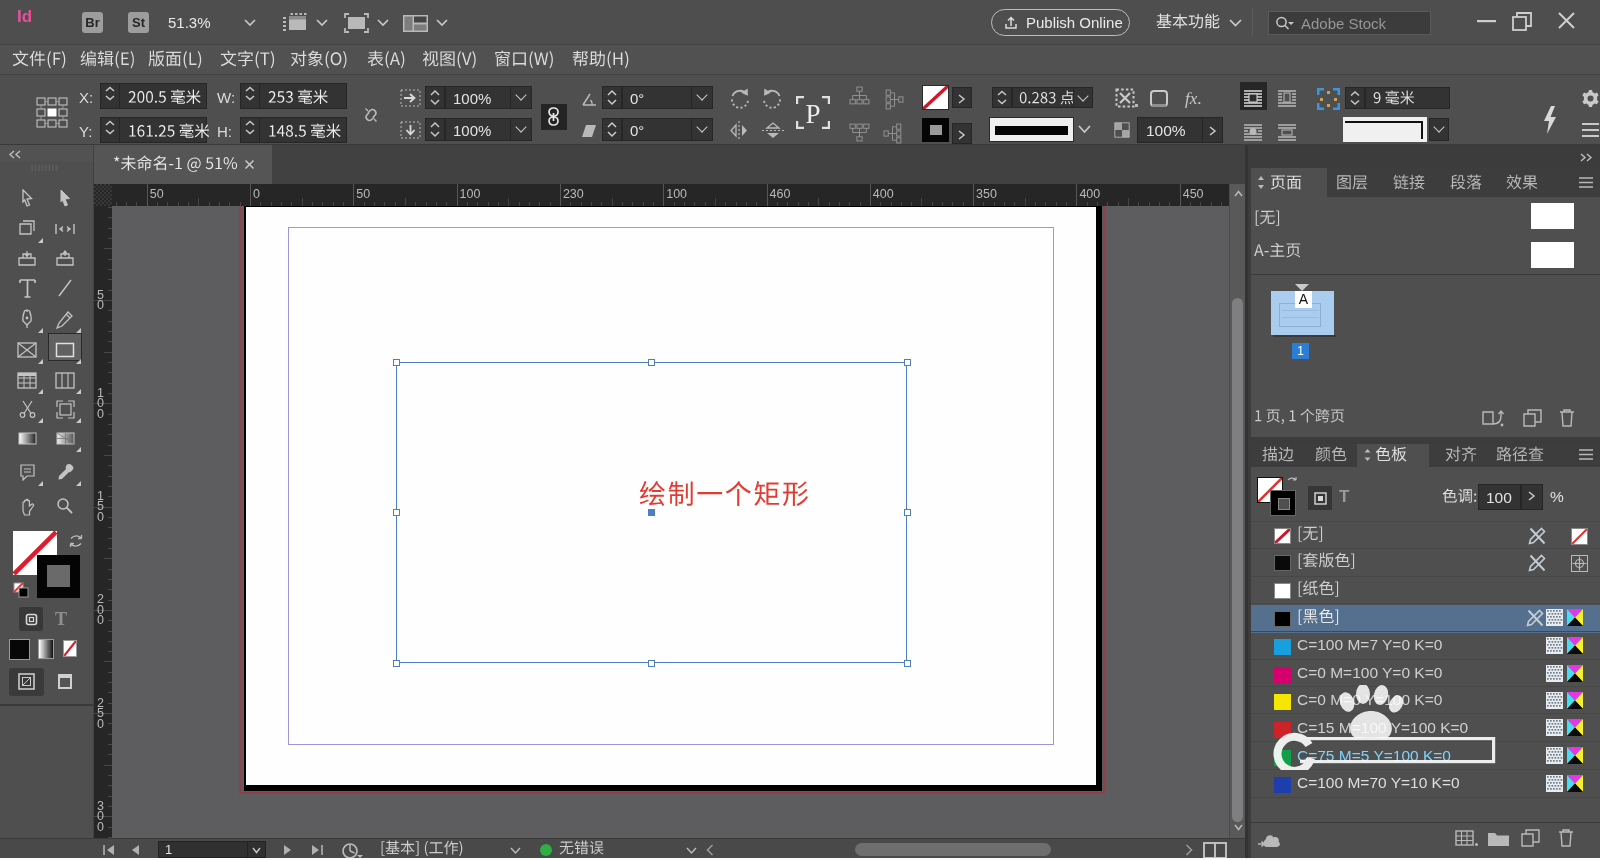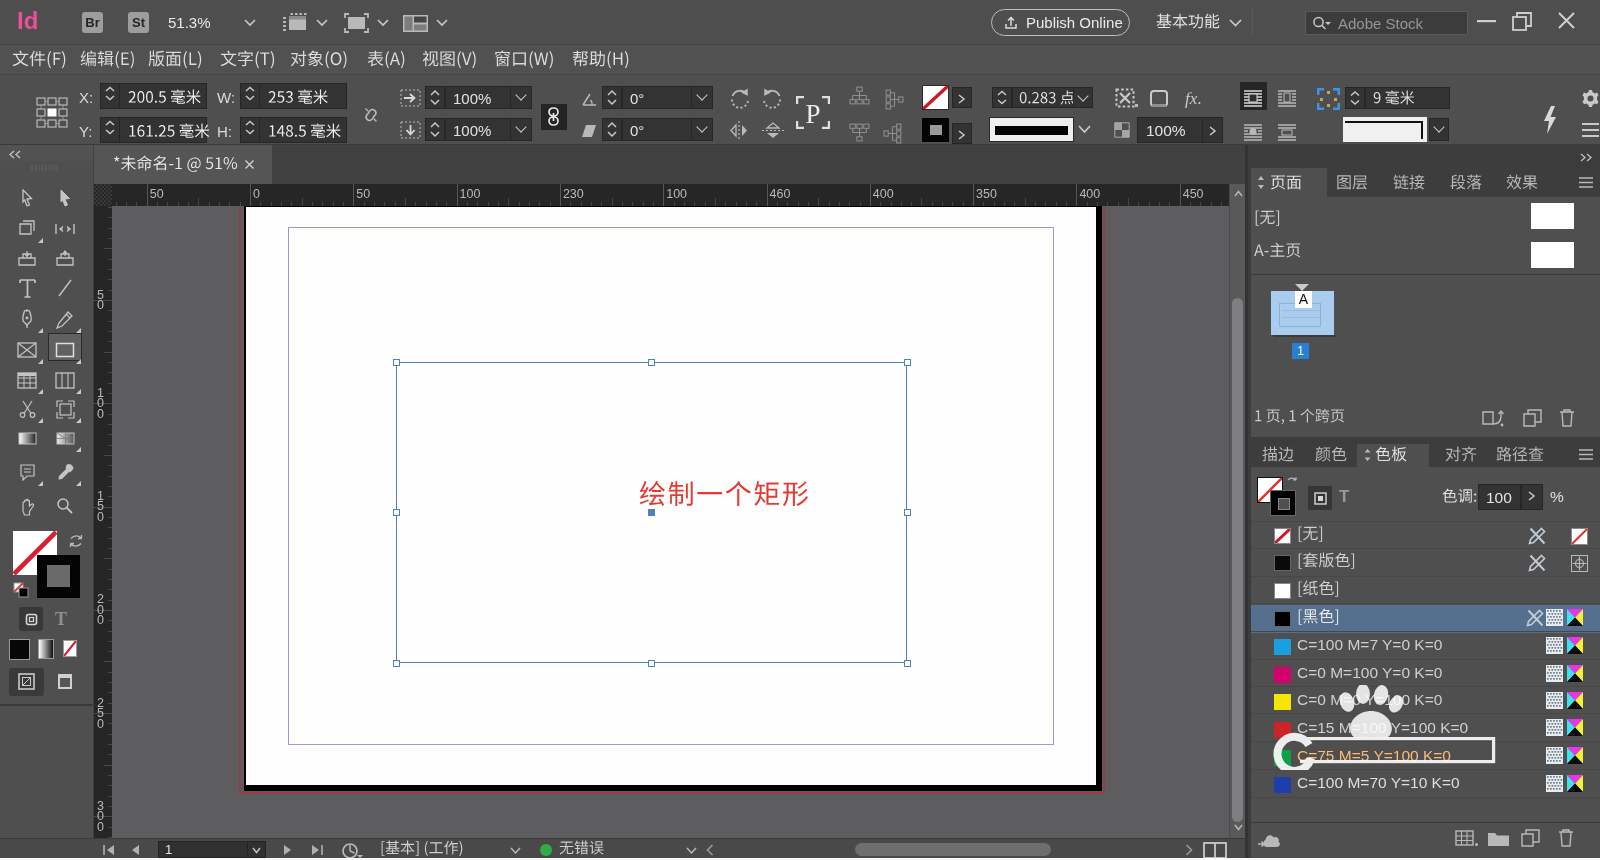--- a/index.html
+++ b/index.html
@@ -13,21 +13,21 @@
 .spin{position:absolute;width:20px;background:#333333;border:1px solid #262626;box-sizing:border-box}
 .chevbox{position:absolute;background:#333333;border:1px solid #262626;box-sizing:border-box}
 .chev:after{content:"";display:block;width:7px;height:7px;border-right:1.6px solid #c9c9c9;border-bottom:1.6px solid #c9c9c9;transform:rotate(45deg);margin:4px auto 0}
 .lbl{position:absolute;color:#dadada;font-size:15px}
 svg{display:block}
 .tool{position:absolute;width:38px;height:30px;display:flex;align-items:center;justify-content:center}
 </style></head>
 <body>
 
 <div id="titlebar">
-  <div class="abs" style="left:17px;top:7px;font-size:24px;font-weight:bold;color:#ea4f9a;letter-spacing:0px">Id</div>
+  <div class="abs" style="left:17px;top:7px;font-size:17px;font-weight:bold;color:#ea4f9a;letter-spacing:0px">Id</div>
   <div class="abs" style="left:82px;top:12px;width:21px;height:21px;background:#9d9d9d;border-radius:3px;color:#262626;font-size:13px;font-weight:bold;text-align:center;line-height:21px">Br</div>
   <div class="abs" style="left:128px;top:12px;width:21px;height:21px;background:#9d9d9d;border-radius:3px;color:#262626;font-size:13px;font-weight:bold;text-align:center;line-height:21px">St</div>
   <div class="abs" style="left:168px;top:14px;color:#e8e8e8;font-size:15px">51.3%</div>
   <svg class="abs" style="left:244px;top:19px" width="12" height="8" viewBox="0 0 12 8">
       <path d="M1 1 L6 6 L11 1" stroke="#c9c9c9" stroke-width="1.6" fill="none"></path>
     </svg>
 
   <svg class="abs" style="left:281px;top:13px" width="28" height="20" viewBox="0 0 28 20">
      <rect x="8" y="3" width="17" height="14" fill="#b9b9b9"></rect>
      <rect x="8" y="3" width="17" height="3.5" fill="#8a8a8a"></rect>
@@ -69,21 +69,21 @@
   </div>
   <div class="abs" style="left:1156px;top:13px">
       <svg width="64" height="17" viewBox="0 0 64 17" style="overflow:visible;display:block">
         <path d="M10.9 0.7V2.2H5.1V0.6H3.9V2.2H1.5V3.2H3.9V8.3H0.7V9.4H4.2C3.3 10.5 1.9 11.5 0.6 12.0C0.8 12.3 1.2 12.7 1.4 13.0C2.9 12.2 4.5 10.9 5.5 9.4H10.6C11.6 10.8 13.1 12.1 14.7 12.8C14.9 12.5 15.2 12.0 15.5 11.8C14.1 11.3 12.8 10.4 11.9 9.4H15.3V8.3H12.2V3.2H14.6V2.2H12.2V0.7ZM5.1 3.2H10.9V4.3H5.1ZM7.4 9.9V11.2H4.1V12.2H7.4V13.9H2.0V14.9H14.1V13.9H8.6V12.2H11.9V11.2H8.6V9.9ZM5.1 5.2H10.9V6.3H5.1ZM5.1 7.2H10.9V8.3H5.1Z M23.4 0.7V4.0H17.0V5.2H21.9C20.7 8.0 18.7 10.5 16.6 11.8C16.9 12.1 17.3 12.5 17.5 12.8C19.8 11.2 21.9 8.4 23.1 5.2H23.4V11.2H19.6V12.4H23.4V15.4H24.6V12.4H28.4V11.2H24.6V5.2H24.8C26.1 8.4 28.1 11.2 30.5 12.8C30.7 12.4 31.1 12.0 31.4 11.7C29.2 10.5 27.2 7.9 26.0 5.2H31.0V4.0H24.6V0.7Z M32.6 11.2 32.9 12.4C34.6 11.9 36.9 11.3 39.1 10.7L38.9 9.5L36.4 10.2V3.7H38.7V2.5H32.8V3.7H35.2V10.5C34.2 10.8 33.3 11.0 32.6 11.2ZM41.6 0.9C41.6 2.1 41.5 3.2 41.5 4.3H38.8V5.5H41.5C41.2 9.4 40.3 12.6 36.9 14.4C37.2 14.7 37.6 15.1 37.8 15.4C41.4 13.3 42.4 9.7 42.6 5.5H45.8C45.6 11.2 45.3 13.3 44.9 13.8C44.7 14.0 44.5 14.1 44.2 14.1C43.9 14.1 43.0 14.1 42.0 14.0C42.2 14.3 42.3 14.8 42.4 15.2C43.3 15.2 44.2 15.2 44.7 15.2C45.2 15.1 45.6 15.0 46.0 14.6C46.6 13.8 46.8 11.5 47.0 4.9C47.0 4.7 47.0 4.3 47.0 4.3H42.7C42.7 3.2 42.8 2.1 42.8 0.9Z M54.1 7.4V8.7H50.7V7.4ZM49.6 6.3V15.3H50.7V12.1H54.1V14.0C54.1 14.2 54.1 14.2 53.9 14.2C53.6 14.2 53.0 14.2 52.2 14.2C52.4 14.5 52.5 15.0 52.6 15.3C53.6 15.3 54.3 15.3 54.8 15.1C55.2 14.9 55.3 14.6 55.3 14.0V6.3ZM50.7 9.7H54.1V11.1H50.7ZM61.7 1.8C60.8 2.3 59.4 2.9 58.0 3.4V0.7H56.8V6.0C56.8 7.3 57.2 7.7 58.8 7.7C59.1 7.7 61.2 7.7 61.5 7.7C62.8 7.7 63.1 7.1 63.3 5.2C62.9 5.1 62.4 4.9 62.2 4.7C62.1 6.3 62.0 6.6 61.4 6.6C60.9 6.6 59.2 6.6 58.8 6.6C58.1 6.6 58.0 6.5 58.0 6.0V4.3C59.6 3.9 61.3 3.3 62.5 2.7ZM61.9 9.0C61.0 9.6 59.5 10.2 58.0 10.7V8.1H56.8V13.5C56.8 14.9 57.2 15.2 58.8 15.2C59.1 15.2 61.2 15.2 61.6 15.2C62.9 15.2 63.3 14.6 63.4 12.5C63.1 12.4 62.6 12.2 62.3 12.0C62.3 13.8 62.1 14.1 61.5 14.1C61.0 14.1 59.2 14.1 58.9 14.1C58.1 14.1 58.0 14.0 58.0 13.5V11.7C59.6 11.2 61.5 10.6 62.7 9.9ZM49.3 5.2C49.7 5.1 50.2 5.0 54.6 4.7C54.8 5.0 54.9 5.3 55.0 5.6L56.0 5.1C55.7 4.1 54.8 2.7 54.0 1.6L53.0 2.0C53.4 2.5 53.8 3.2 54.1 3.8L50.6 4.0C51.3 3.1 52.0 2.1 52.6 1.0L51.3 0.6C50.8 1.9 50.0 3.1 49.7 3.5C49.4 3.8 49.2 4.0 48.9 4.1C49.1 4.4 49.3 5.0 49.3 5.2Z" fill="#e2e2e2"></path>
       </svg>
     </div>
   <svg class="abs" style="left:1229px;top:19px" width="13" height="9" viewBox="0 0 13 9">
       <path d="M1 1 L6.5 6.5 L12 1" stroke="#c9c9c9" stroke-width="1.7" fill="none"></path>
     </svg>
   <div class="abs" style="left:1252px;top:8px;width:1px;height:28px;background:#5a5a5a"></div>
-  <div class="abs" style="left:1305px;top:11px;width:163px;height:24px;background:#3c3c3c;border:1px solid #5a5a5a;box-sizing:border-box">
+  <div class="abs" style="left:1268px;top:11px;width:163px;height:24px;background:#3c3c3c;border:1px solid #5a5a5a;box-sizing:border-box">
     <svg class="abs" style="left:6px;top:4px" width="20" height="15" viewBox="0 0 20 15">
       <circle cx="6.5" cy="6" r="4.6" stroke="#c9c9c9" stroke-width="1.5" fill="none"></circle>
       <path d="M10 9.5 L13.5 13" stroke="#c9c9c9" stroke-width="1.5"></path>
       <path d="M13 6 l3 3 l3 -3" fill="#c9c9c9"></path>
     </svg>
     <div class="abs" style="left:32px;top:3px;font-size:15px;color:#969696">Adobe Stock</div>
   </div>
   <svg class="abs" style="left:1477px;top:20px" width="19" height="3" viewBox="0 0 19 3">
       <rect width="19" height="2.2" fill="#cfcfcf"></rect>
     </svg>
@@ -1137,21 +1137,21 @@
         </div>
       <div class="abs" style="left:23px;top:172px;width:17px;height:16px;background:#189fdd"></div>
       <div class="abs" style="left:46px;top:169px;color:#cfcfcf;font-size:15.5px">C=100 M=7 Y=0 K=0</div>
       <div class="abs" style="left:23px;top:200px;width:17px;height:16px;background:#d5006e"></div>
       <div class="abs" style="left:46px;top:197px;color:#cfcfcf;font-size:15.5px">C=0 M=100 Y=0 K=0</div>
       <div class="abs" style="left:23px;top:227px;width:17px;height:16px;background:#f5e600"></div>
       <div class="abs" style="left:46px;top:224px;color:#cfcfcf;font-size:15.5px">C=0 M=0 Y=100 K=0</div>
       <div class="abs" style="left:23px;top:255px;width:17px;height:16px;background:#cc2228"></div>
       <div class="abs" style="left:46px;top:252px;color:#cfcfcf;font-size:15.5px">C=15 M=100 Y=100 K=0</div>
       <div class="abs" style="left:23px;top:283px;width:17px;height:16px;background:#109e48"></div>
-      <div class="abs" style="left:46px;top:280px;color:#fdba74;font-size:15.5px">C=75 M=5 Y=100 K=0</div>
+      <div class="abs" style="left:46px;top:280px;color:#7dd3fc;font-size:15.5px">C=75 M=5 Y=100 K=0</div>
       <div class="abs" style="left:23px;top:310px;width:17px;height:16px;background:#1e3eae"></div>
       <div class="abs" style="left:46px;top:307px;color:#dedede;font-size:15.5px">C=100 M=70 Y=10 K=0</div>
 
       <div id="rowicons">
           <div class="abs" style="left:0;top:54px;width:349px;height:1px;background:#474747"></div>
           <div class="abs" style="left:0;top:81px;width:349px;height:1px;background:#474747"></div>
           <div class="abs" style="left:0;top:109px;width:349px;height:1px;background:#474747"></div>
           <div class="abs" style="left:0;top:136px;width:349px;height:1px;background:#474747"></div>
           <div class="abs" style="left:0;top:164px;width:349px;height:1px;background:#474747"></div>
           <div class="abs" style="left:0;top:192px;width:349px;height:1px;background:#474747"></div>

